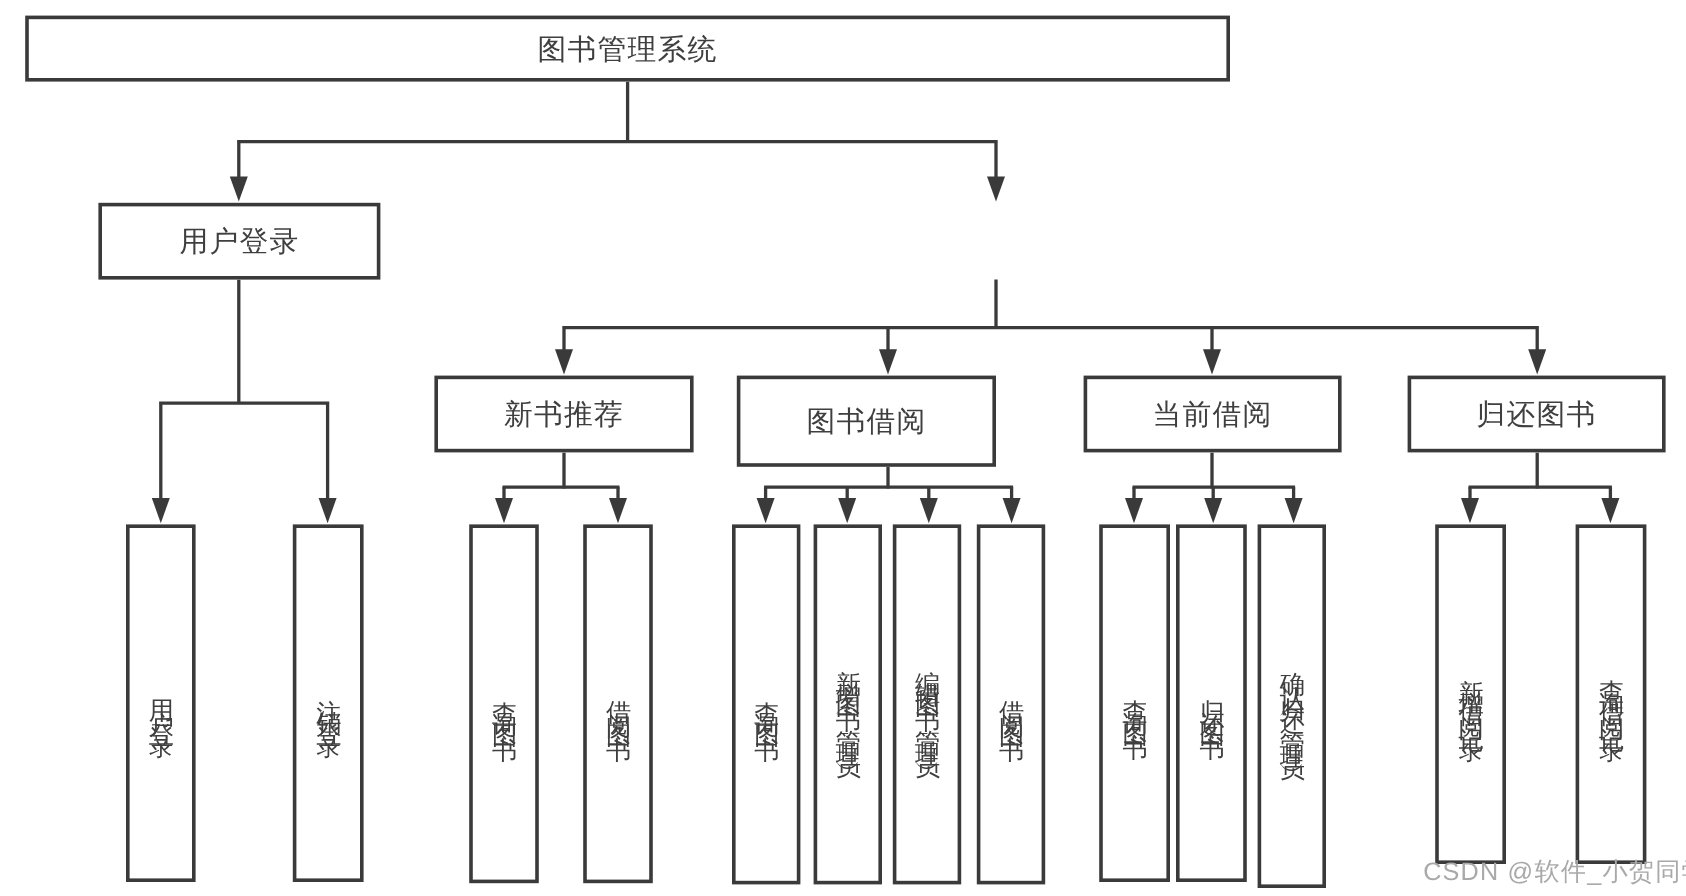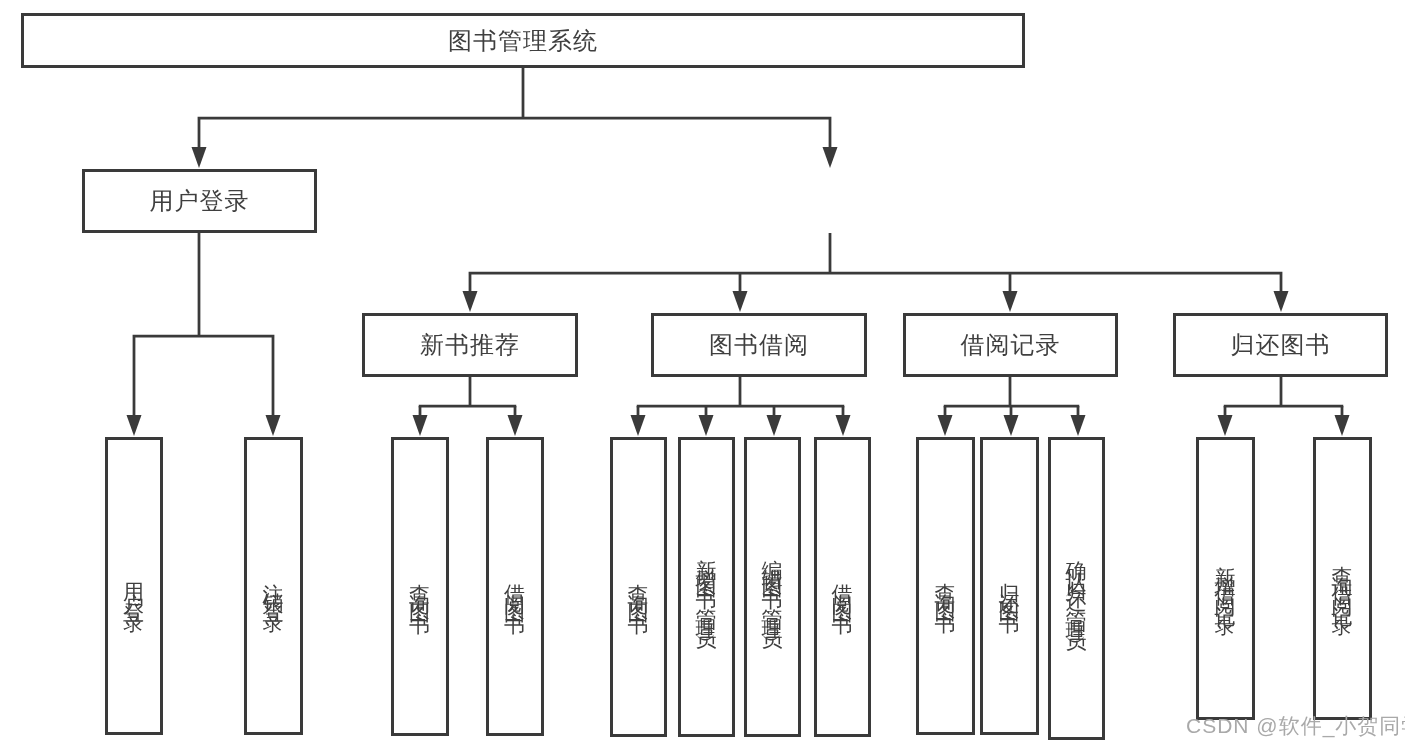--- a/index.html
+++ b/index.html
@@ -101,25 +101,25 @@
     <span>图书管理系统</span>
   </div>
 
   <div class="box hbox" style="left:82px;top:169px;width:235px;height:64px">
     <span>用户登录</span>
   </div>
 
   <div class="box hbox" style="left:362px;top:313px;width:216px;height:64px">
     <span>新书推荐</span>
   </div>
-  <div class="box hbox" style="left:651px;top:313px;width:216px;height:64px">
+  <div class="box hbox" style="left:614px;top:313px;width:216px;height:76px">
     <span>图书借阅</span>
   </div>
   <div class="box hbox" style="left:903px;top:313px;width:215px;height:64px">
-    <span>借阅记录</span>
+    <span>当前借阅</span>
   </div>
   <div class="box hbox" style="left:1173px;top:313px;width:215px;height:64px">
     <span>归还图书</span>
   </div>
 
   <div class="box vbox" style="left:105px;top:437px;width:58px;height:298px">
     <span>用户登录</span>
   </div>
   <div class="box vbox" style="left:244px;top:437px;width:59px;height:298px">
     <span>注销登录</span>

